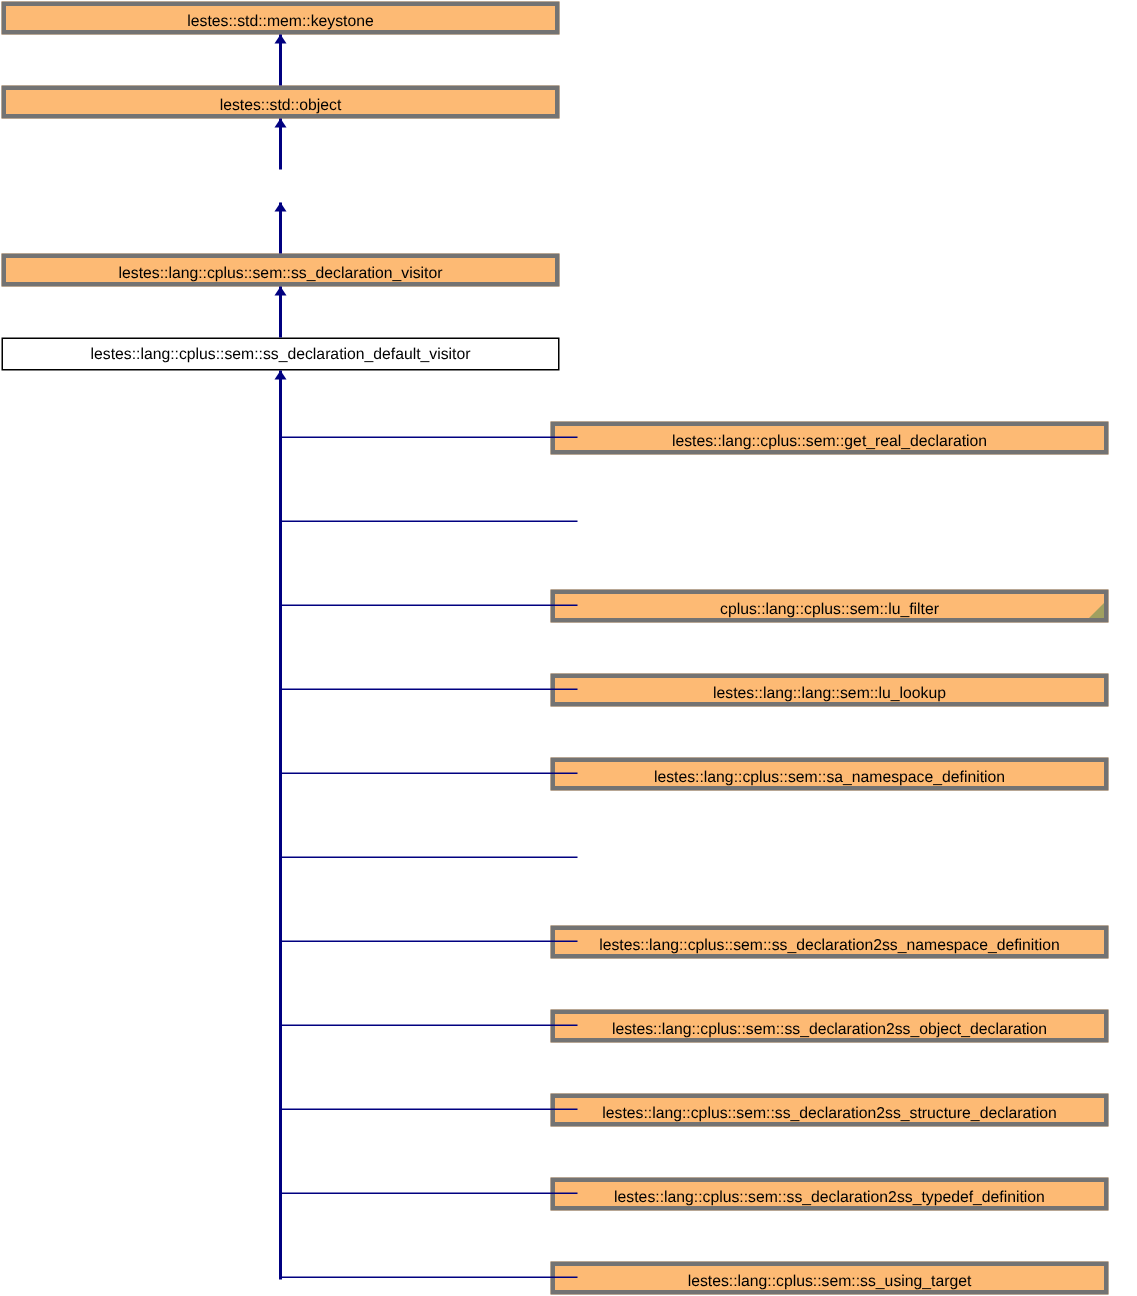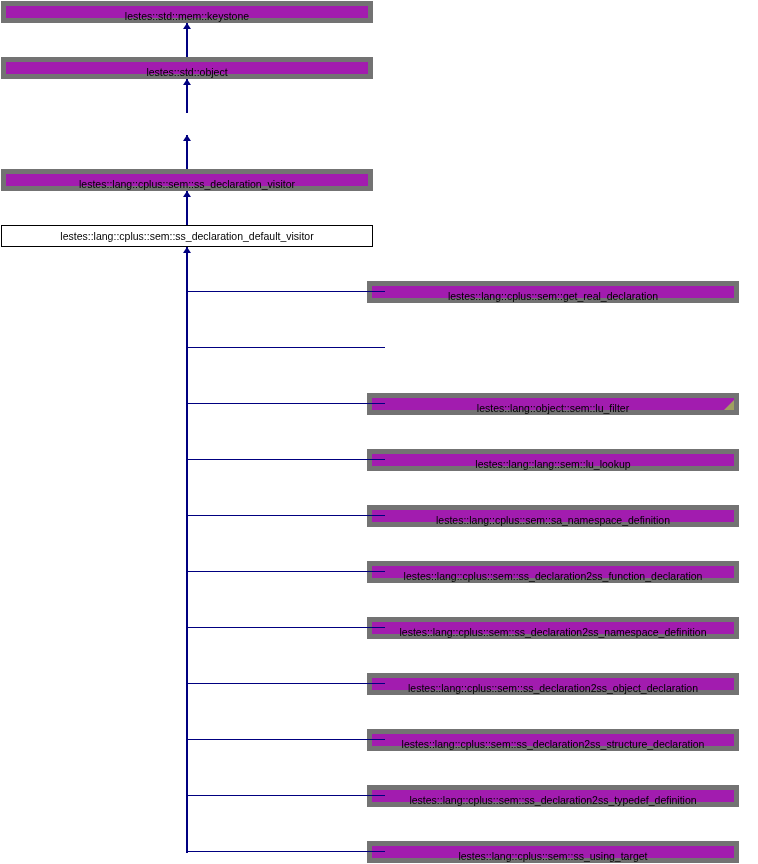--- a/index.html
+++ b/index.html
@@ -12,22 +12,22 @@
     background: #ffffff;
     overflow: hidden;
   }
 
   
   .node {
     position: absolute;
     box-sizing: border-box;
     height: 22px;
     width: 372px;
-    background: #a21caf;
-    border: 5px solid #737373;
+    background: #fdba74;
+    border: 3px solid #737373;
     text-align: center;
     line-height: 20px;
     font-size: 10.5px;
     color: #000000;
     white-space: nowrap;
     cursor: pointer;
   }
   .node.ancestor { left: 1px; top: calc(1px + var(--i) * 56px); }
   .node.current  {
     left: 1px; top: 225px;
@@ -80,33 +80,29 @@
   <div class="node ancestor" style="--i:1">lestes::std::object</div>
   <div class="node ancestor" style="--i:3">lestes::lang::cplus::sem::ss_declaration_visitor</div>
 
   <div class="node current">lestes::lang::cplus::sem::ss_declaration_default_visitor</div>
 
   <div class="node derived" style="--i:0">
     <span>lestes::lang::cplus::sem::get_real_declaration</span>
     
   </div>
   <div class="node derived has-children" style="--i:2">
-    <span>lestes::lang::object::sem::lu_filter</span>
+    <span>cplus::lang::cplus::sem::lu_filter</span>
     <span class="fold"></span>
   </div>
   <div class="node derived" style="--i:3">
     <span>lestes::lang::lang::sem::lu_lookup</span>
     
   </div>
   <div class="node derived" style="--i:4">
     <span>lestes::lang::cplus::sem::sa_namespace_definition</span>
-    
-  </div>
-  <div class="node derived" style="--i:5">
-    <span>lestes::lang::cplus::sem::ss_declaration2ss_function_declaration</span>
     
   </div>
   <div class="node derived" style="--i:6">
     <span>lestes::lang::cplus::sem::ss_declaration2ss_namespace_definition</span>
     
   </div>
   <div class="node derived" style="--i:7">
     <span>lestes::lang::cplus::sem::ss_declaration2ss_object_declaration</span>
     
   </div>

